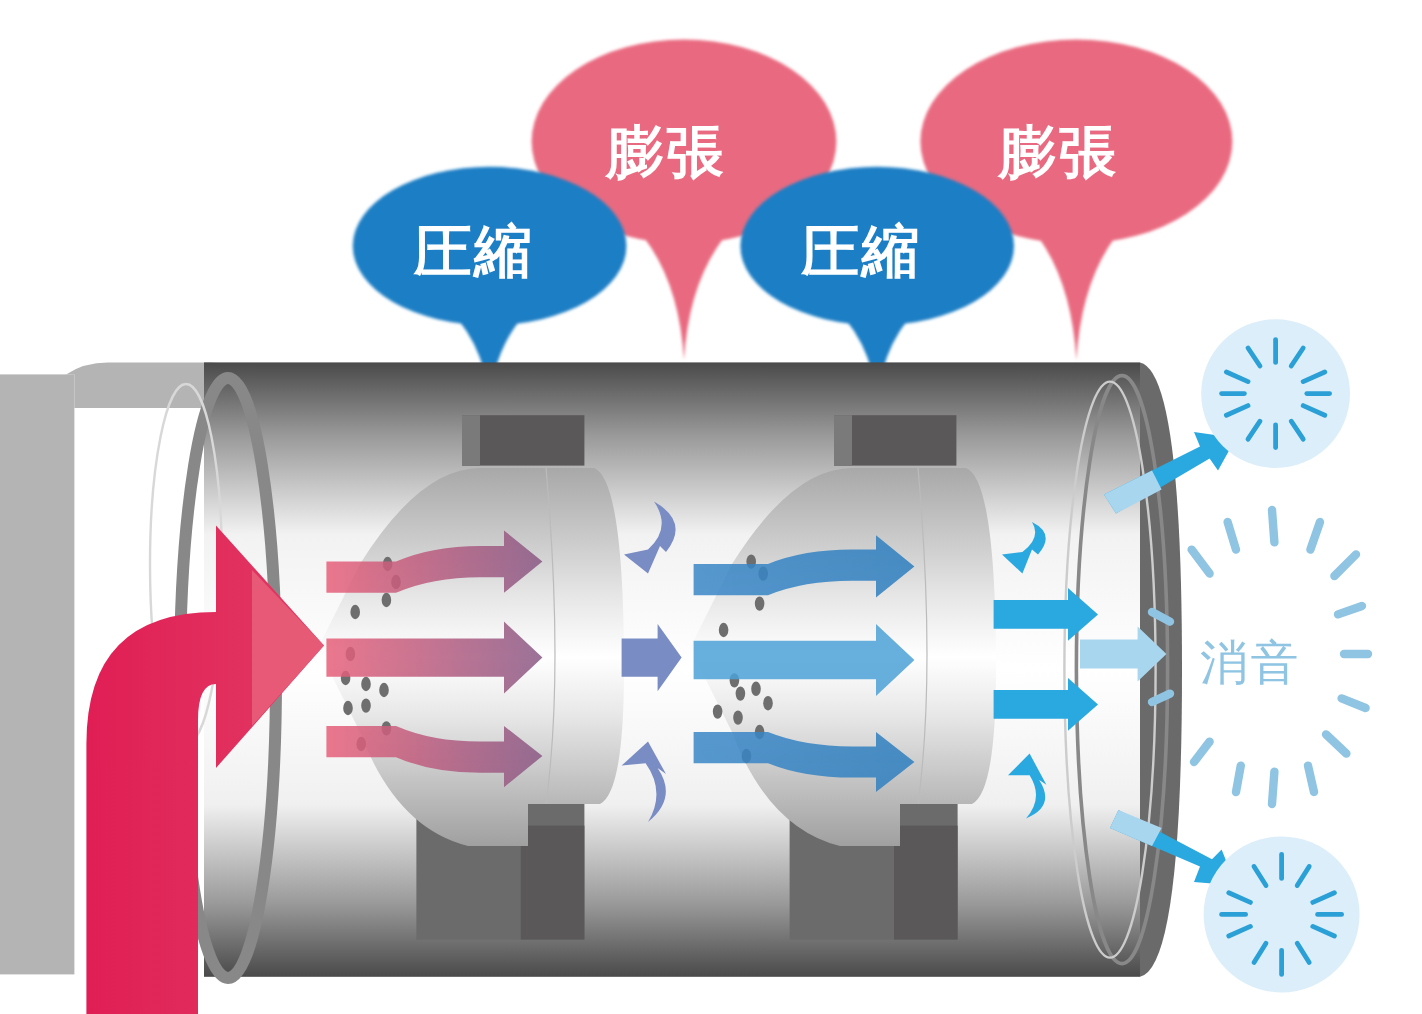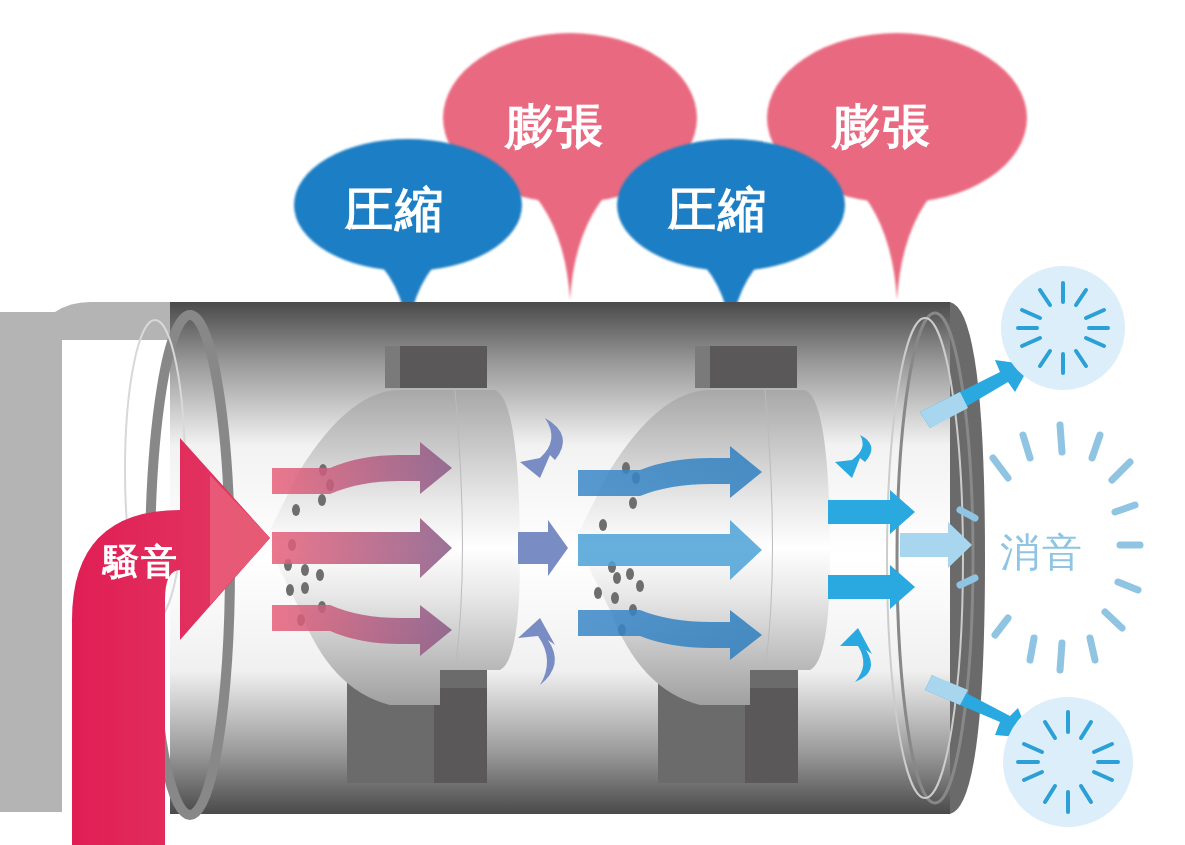--- a/index.html
+++ b/index.html
@@ -211,16 +211,15 @@
     <line x1="995" y1="635" x2="1008" y2="618"></line>
         <line x1="960" y1="585" x2="975" y2="578"></line>
     <line x1="960" y1="510" x2="975" y2="518"></line>
   </g>
 </svg>
 
 <div class="lbl" style="left:345px;top:178px;width:126px;font-size:48px;">圧縮</div>
 <div class="lbl" style="left:505px;top:95px;width:130px;font-size:48px;">膨張</div>
 <div class="lbl" style="left:668px;top:178px;width:126px;font-size:48px;">圧縮</div>
 <div class="lbl" style="left:832px;top:95px;width:130px;font-size:48px;">膨張</div>
-<div class="lbl" style="left:103px;top:538px;width:110px;font-size:36px;">騒音</div>
 <div class="lbl-quiet" style="left:1000px;top:525px;font-size:40px;">消音</div>
 
 </div>
 
 </body></html>

